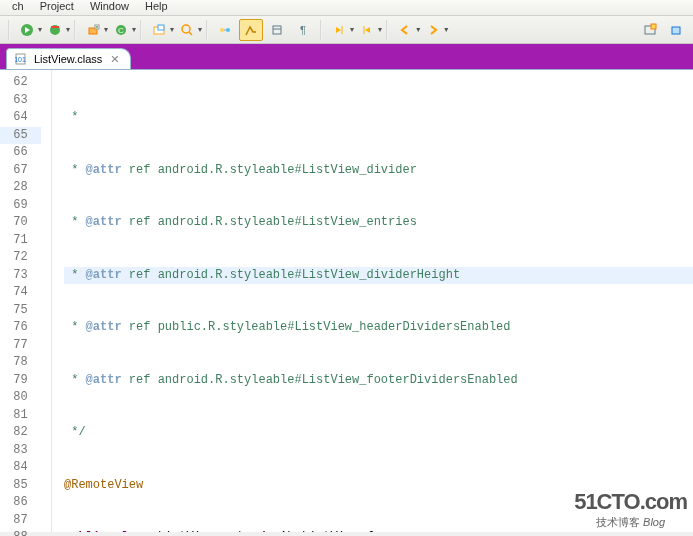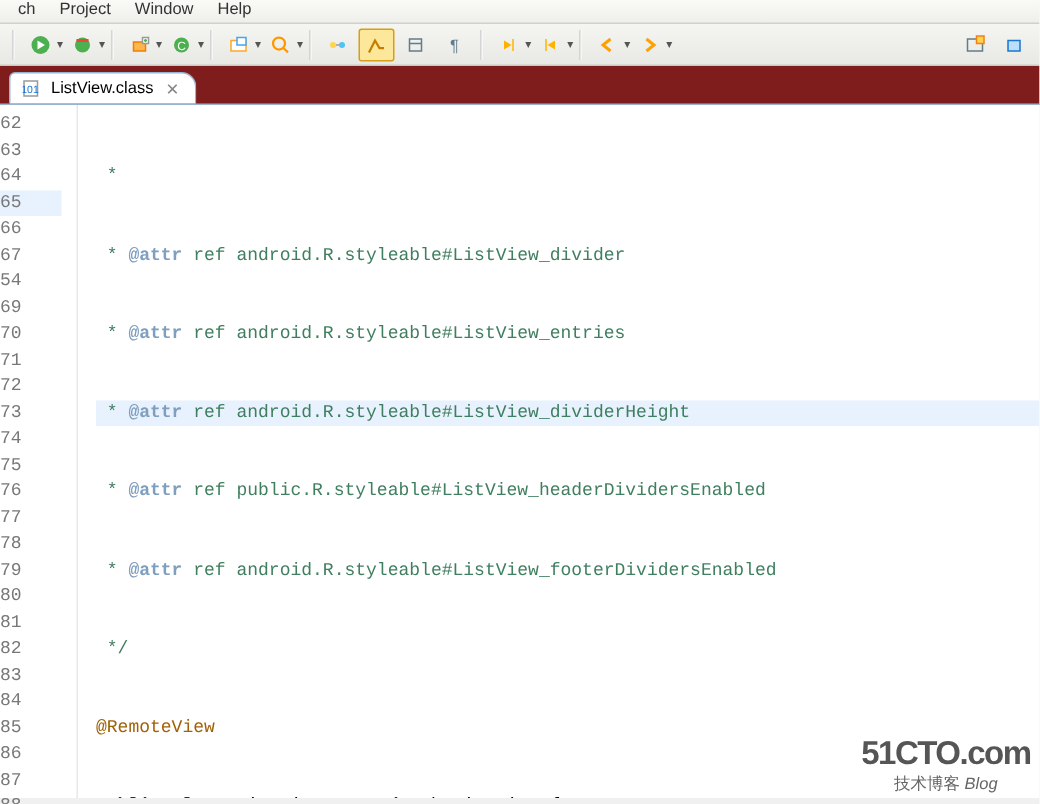--- a/index.html
+++ b/index.html
@@ -3,26 +3,26 @@
 <meta charset="utf-8">
 <style>
 * { margin: 0; padding: 0; box-sizing: border-box; }
 body { font-family: Arial, sans-serif; font-size: 11px; background: #f0f0f0; width: 693px; height: 536px; overflow: hidden; position: relative; }
 .menubar { background: linear-gradient(#fafaf7, #eeeeea); height: 16px; display: flex; align-items: flex-end; padding-left: 4px; border-bottom: 1px solid #d0d0cc; }
 .menubar span { padding: 3px 8px; font-size: 11px; color: #333; }
 .toolbar { background: linear-gradient(#f5f5f2, #e8e8e4); height: 28px; display: flex; align-items: center; padding: 0 4px; border-bottom: 1px solid #c8c8c4; }
 .tbtn { width: 24px; height: 22px; display: inline-flex; align-items: center; justify-content: center; margin: 0 1px; border-radius: 2px; }
 .sep { width: 2px; height: 20px; background: linear-gradient(90deg, #ccc, #fff); margin: 0 4px; }
 .dd { font-size: 8px; color: #555; margin-left: -2px; }
-.tabbar { background: #7f1d1d; height: 26px; display: flex; align-items: flex-end; padding-left: 6px; border-bottom: 1px solid #99b4d1; }
+.tabbar { background: #a21caf; height: 26px; display: flex; align-items: flex-end; padding-left: 6px; border-bottom: 1px solid #99b4d1; }
 .tab { background: #fff; border: 1px solid #99b4d1; border-bottom: none; border-radius: 4px 10px 0 0; padding: 4px 10px 4px 8px; display: flex; align-items: center; font-size: 11px; height: 21px; }
 .tab .ficon { width: 14px; height: 12px; margin-right: 5px; display: inline-block; }
 .tab .x { margin-left: 8px; color: #888; font-size: 11px; }
 .editor { background: #fff; display: flex; height: 462px; }
-.gutter { width: 52px; text-align: left; padding-right: 10px; padding-top: 4px; color: #787878; font-family: Consolas, "Courier New", monospace; font-size: 12px; line-height: 17.5px; border-right: 1px solid #e8e8e8; }
+.gutter { width: 52px; text-align: center; padding-right: 10px; padding-top: 4px; color: #787878; font-family: Consolas, "Courier New", monospace; font-size: 12px; line-height: 17.5px; border-right: 1px solid #e8e8e8; }
 .code { flex: 1; padding-top: 4px; padding-left: 12px; font-family: Consolas, "Courier New", monospace; font-size: 12px; line-height: 17.5px; white-space: pre; color: #000; overflow: hidden; }
 .cline { height: 17.5px; }
 .hl { background: #e8f2fe; }
 .jc { color: #3f7f5f; }
 .jt { color: #7f9fbf; font-weight: bold; }
 .jk { color: #7f0055; font-weight: bold; }
 .watermark { position: absolute; right: 6px; bottom: 6px; font-family: Arial, sans-serif; color: #666; text-align: center; pointer-events: none; }
 .watermark .big { font-size: 22px; font-weight: bold; color: #555; letter-spacing: -1px; }
 .watermark .sm { font-size: 11px; color: #666; }
 </style>
@@ -162,21 +162,21 @@
 </div>
 
 <div class="editor">
   <div class="gutter">
     <div class="cline">62</div>
     <div class="cline">63</div>
     <div class="cline">64</div>
     <div class="cline hl">65</div>
     <div class="cline">66</div>
     <div class="cline">67</div>
-    <div class="cline">54</div>
+    <div class="cline">28</div>
     <div class="cline">69</div>
     <div class="cline">70</div>
     <div class="cline">71</div>
     <div class="cline">72</div>
     <div class="cline">73</div>
     <div class="cline">74</div>
     <div class="cline">75</div>
     <div class="cline">76</div>
     <div class="cline">77</div>
     <div class="cline">78</div>

